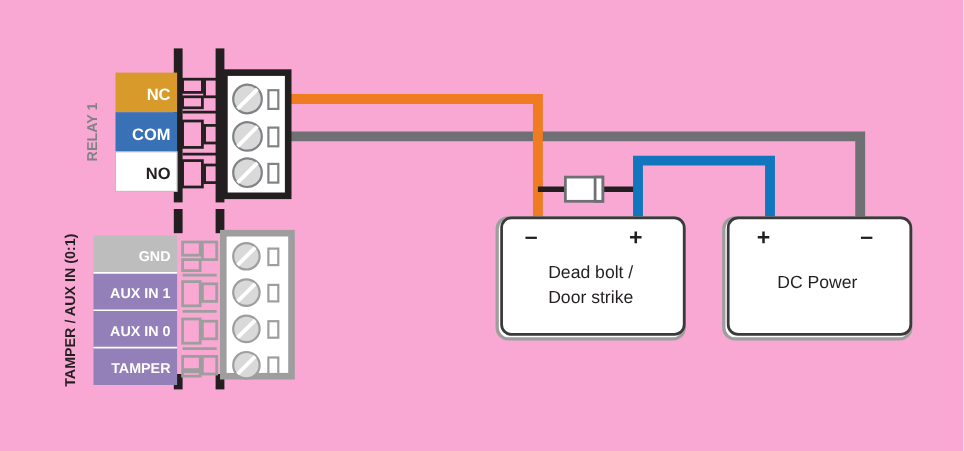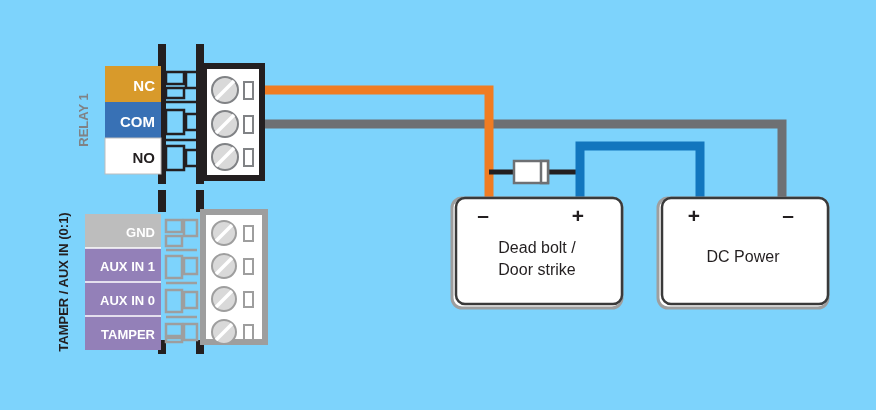--- a/index.html
+++ b/index.html
@@ -8,21 +8,21 @@
     padding: 0;
     background: #ffffff;
   }
   body {
     font-family: "Liberation Sans", sans-serif;
   }
   #stage {
     position: relative;
     width: 876px;
     height: 410px;
-    background: #7dd3fc;
+    background: #f9a8d4;
     overflow: hidden;
   }
   #diagram {
     position: absolute;
     left: 0;
     top: 0;
     width: 876px;
     height: 410px;
   }
   .lbl {

